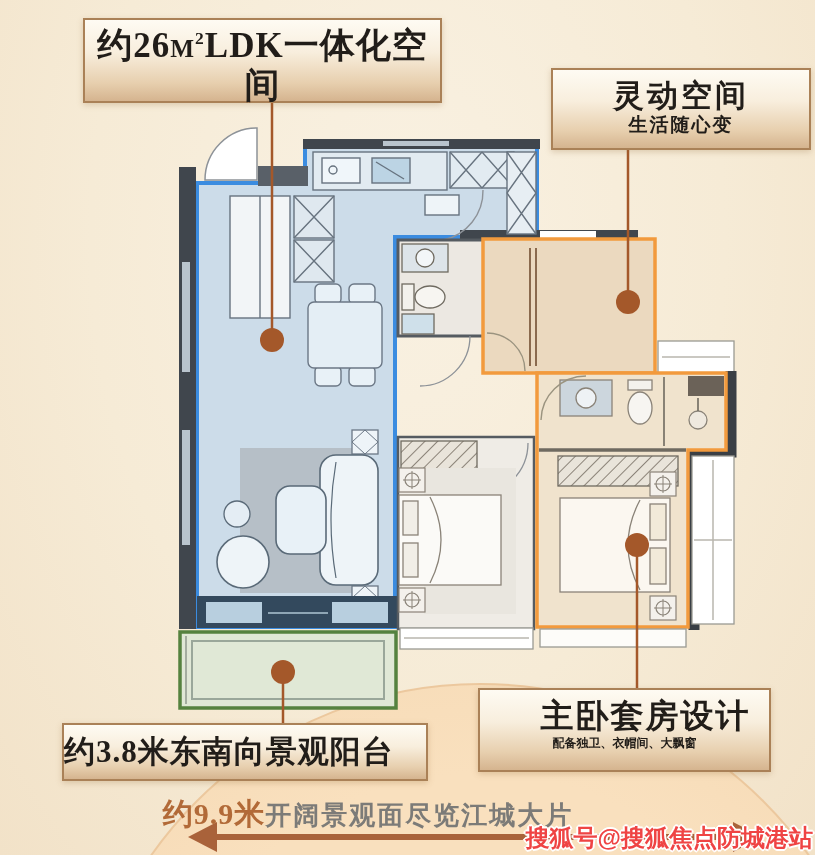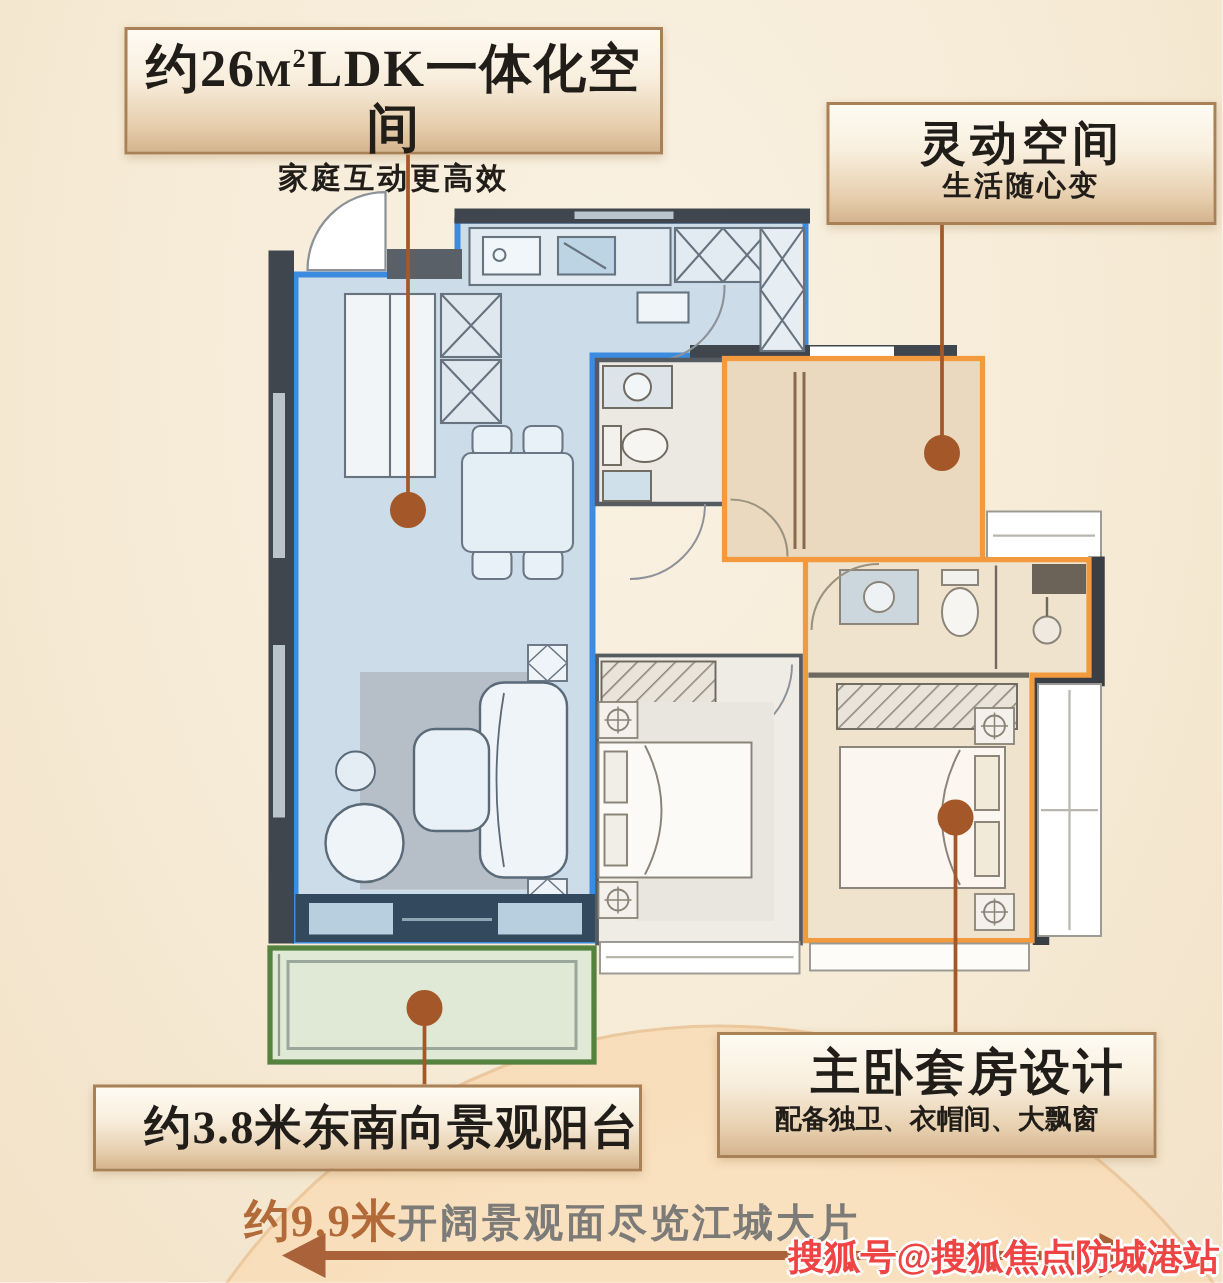--- a/index.html
+++ b/index.html
@@ -24,25 +24,25 @@
   .label-title{font-weight:bold;line-height:1.15;letter-spacing:1px;}
   .label-sub{font-weight:bold;line-height:1.2;letter-spacing:2px;}
   #box-ldk{left:83px;top:18px;width:359px;height:85px;padding-top:6px;}
   #box-ldk .label-title{font-size:35px;}
   #box-ldk .label-sub{font-size:20px;}
   #box-ldk .unit{font-size:0.72em;}
   #box-ldk sup{font-size:0.5em;vertical-align:super;}
   #box-flex{left:551px;top:68px;width:260px;height:82px;padding-top:8px;}
   #box-flex .label-title{font-size:31px;letter-spacing:3px;}
   #box-flex .label-sub{font-size:19px;}
-  #box-balcony{left:62px;top:723px;width:366px;height:58px;display:flex;align-items:center;justify-content:flex-end;}
+  #box-balcony{left:62px;top:723px;width:366px;height:58px;display:flex;align-items:center;justify-content:flex-start;}
   #box-balcony .label-title{font-size:31px;}
   #box-master{left:478px;top:688px;width:293px;height:84px;padding-top:8px;}
   #box-master .label-title{font-size:33px;letter-spacing:2px;padding-left:42px;}
-  #box-master .label-sub{font-size:18px;letter-spacing:0;}
+  #box-master .label-sub{font-size:12px;letter-spacing:0;}
   .arrow-text{
     position:absolute;left:0;top:794px;width:736px;text-align:center;
     font-weight:bold;color:#7c7b78;font-size:26px;letter-spacing:2px;
   }
   .arrow-text .hl{color:#b26a38;font-size:30px;letter-spacing:1px;}
   .watermark{
     position:absolute;right:2px;top:822px;z-index:9;
     font-family:"Liberation Sans","DejaVu Sans",sans-serif;
     font-weight:bold;font-size:24px;color:#ef4444;letter-spacing:0;
     text-shadow:-2px 0 0 #fff,2px 0 0 #fff,0 -2px 0 #fff,0 2px 0 #fff,
@@ -220,21 +220,20 @@
 
   <g fill="#a9623a">
     <line x1="210" y1="837" x2="742" y2="837" stroke="#a9623a" stroke-width="6"></line>
     <polygon points="188,837 217,822 217,852"></polygon>
     <polygon points="762,837 733,822 733,852"></polygon>
   </g>
 </svg>
 
 <div class="label-box" id="box-ldk">
   <div class="label-title"><span>约26</span><span class="unit">M</span><sup>2</sup><span>LDK一体化空间</span></div>
-  <div class="label-sub">家庭互动更高效</div>
 </div>
 
 <div class="label-box" id="box-flex">
   <div class="label-title">灵动空间</div>
   <div class="label-sub">生活随心变</div>
 </div>
 
 <div class="label-box" id="box-balcony">
   <div class="label-title">约3.8米东南向景观阳台</div>
 </div>

